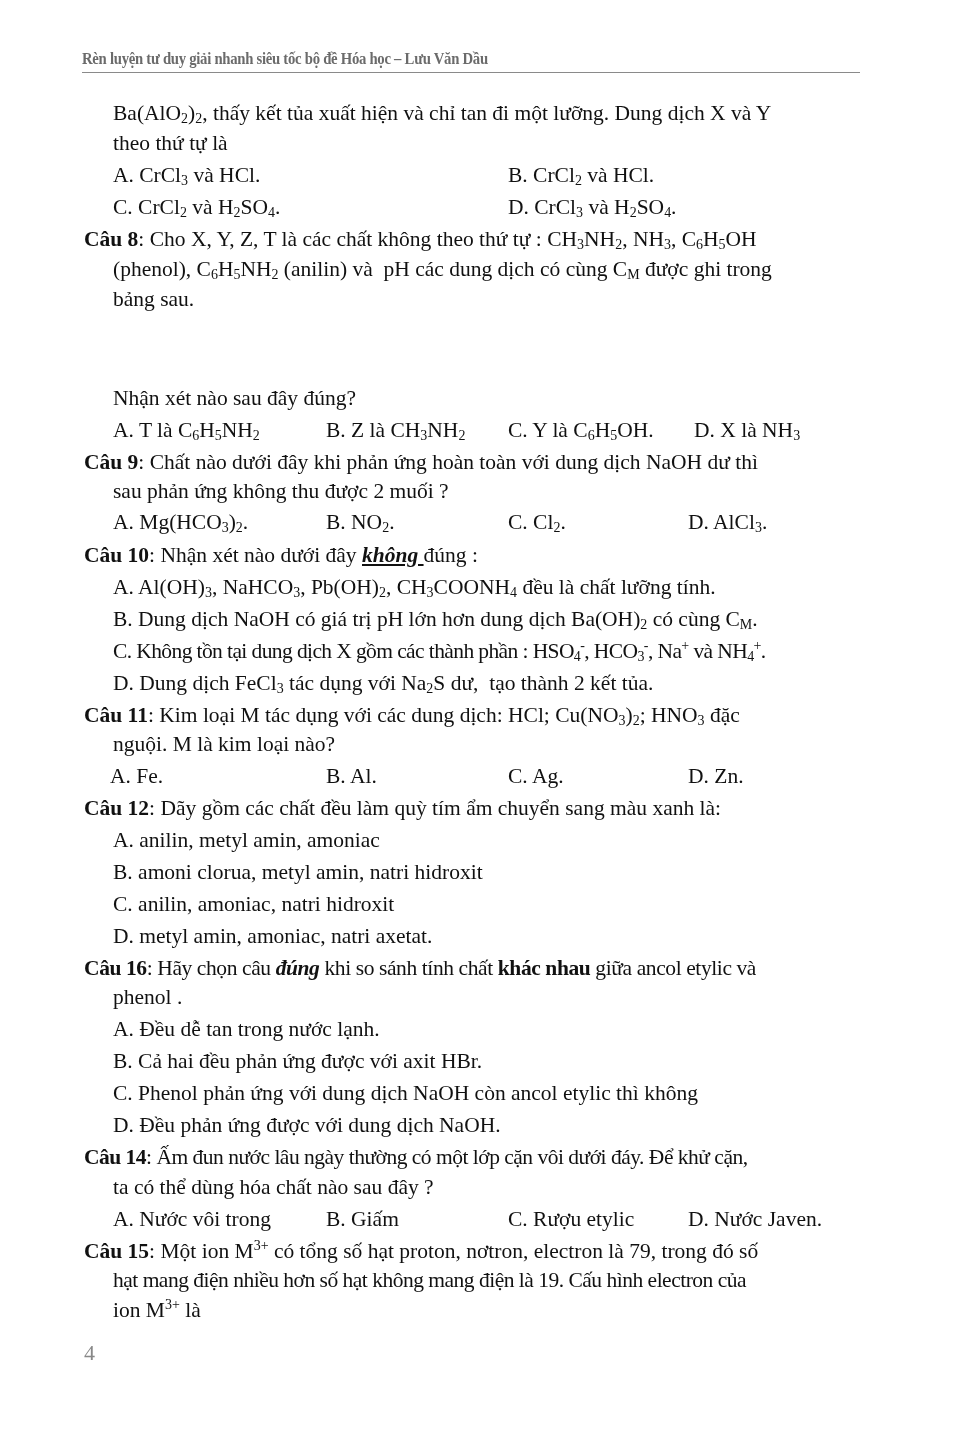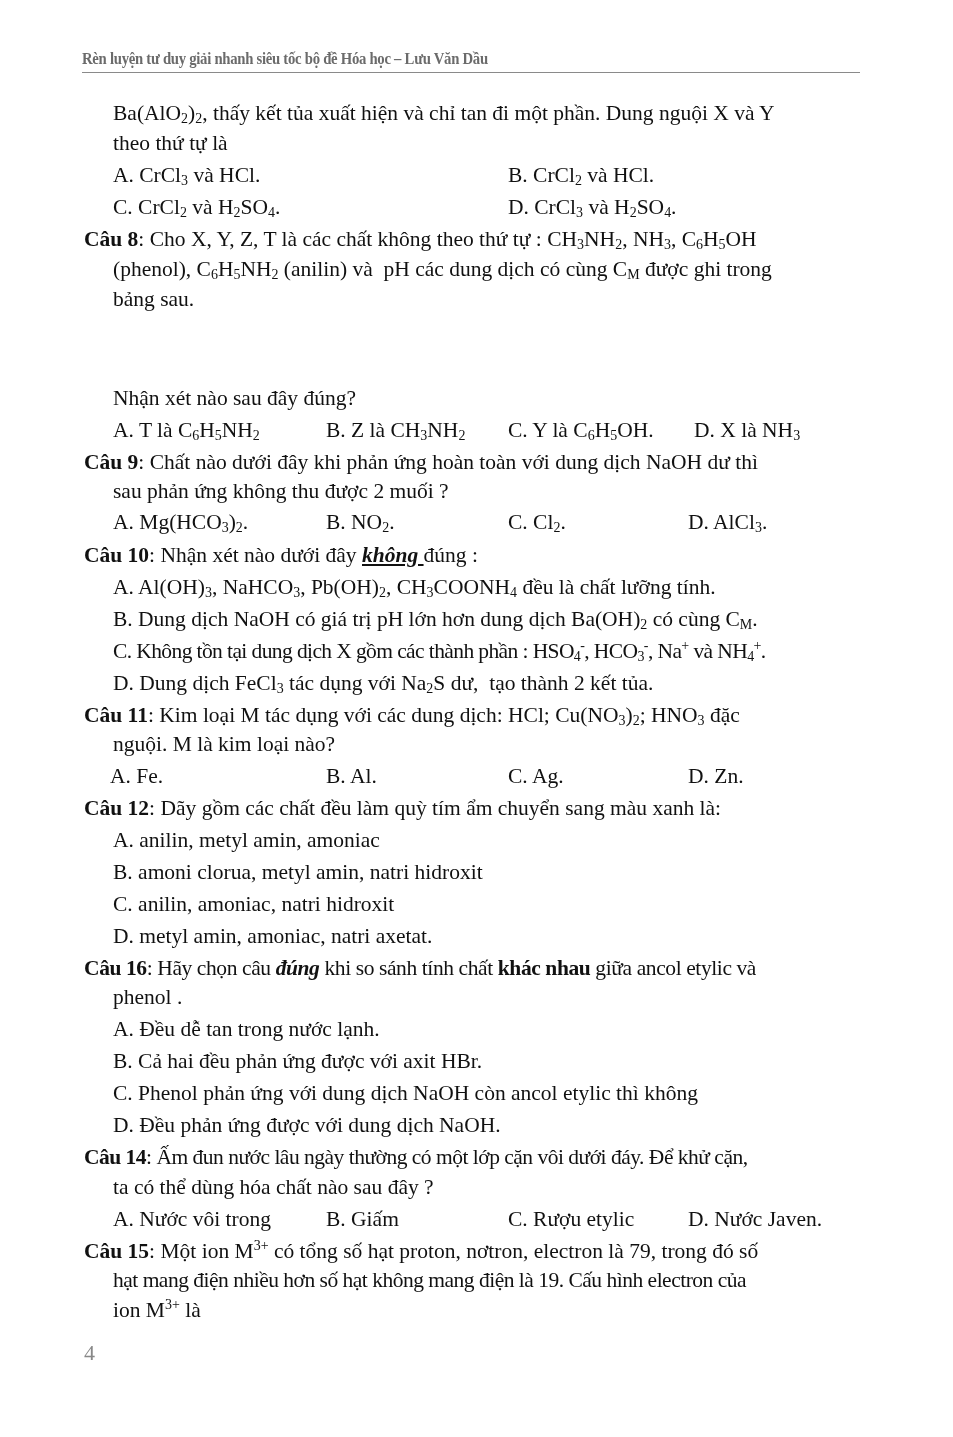--- a/index.html
+++ b/index.html
@@ -30,21 +30,21 @@
   .pagenum { position: absolute; left: 84px; top: 1340px; font-size: 22px; color: #888; }
   .bi { font-weight: bold; font-style: italic; }
   .ul { text-decoration: underline; font-family: Liberation Serif, serif; }
 </style>
 </head>
 <body>
 
 <div class="header">Rèn luyện tư duy giải nhanh siêu tốc bộ đề Hóa học – Lưu Văn Dầu</div>
 <div class="header-rule"></div>
 
-<div class="line ind" style="top:98px"><span>Ba(AlO</span><sub>2</sub><span>)</span><sub>2</sub><span>, thấy kết tủa xuất hiện và chỉ tan đi một phần. Dung nguội X và Y</span></div>
+<div class="line ind" style="top:98px"><span>Ba(AlO</span><sub>2</sub><span>)</span><sub>2</sub><span>, thấy kết tủa xuất hiện và chỉ tan đi một lưỡng. Dung dịch X và Y</span></div>
 <div class="line ind" style="top:128px">theo thứ tự là</div>
 <div class="opt" style="left:113px;top:160px"><span>A. CrCl</span><sub>3</sub><span> và HCl.</span></div>
 <div class="opt" style="left:508px;top:160px"><span>B. CrCl</span><sub>2</sub><span> và HCl.</span></div>
 <div class="opt" style="left:113px;top:192px"><span>C. CrCl</span><sub>2</sub><span> và H</span><sub>2</sub><span>SO</span><sub>4</sub><span>.</span></div>
 <div class="opt" style="left:508px;top:192px"><span>D. CrCl</span><sub>3</sub><span> và H</span><sub>2</sub><span>SO</span><sub>4</sub><span>.</span></div>
 
 <div class="line q" style="top:224px"><span class="b">Câu 8</span><span>: Cho X, Y, Z, T là các chất không theo thứ tự : CH</span><sub>3</sub>NH<sub>2</sub>, NH<sub>3</sub>, C<sub>6</sub>H<sub>5</sub>OH</div>
 <div class="line ind" style="top:254px"><span>(phenol), C</span><sub>6</sub>H<sub>5</sub>NH<sub>2</sub> (anilin) và&nbsp; pH các dung dịch có cùng C<sub>M</sub> được ghi trong</div>
 <div class="line ind" style="top:284px">bảng sau.</div>
 

